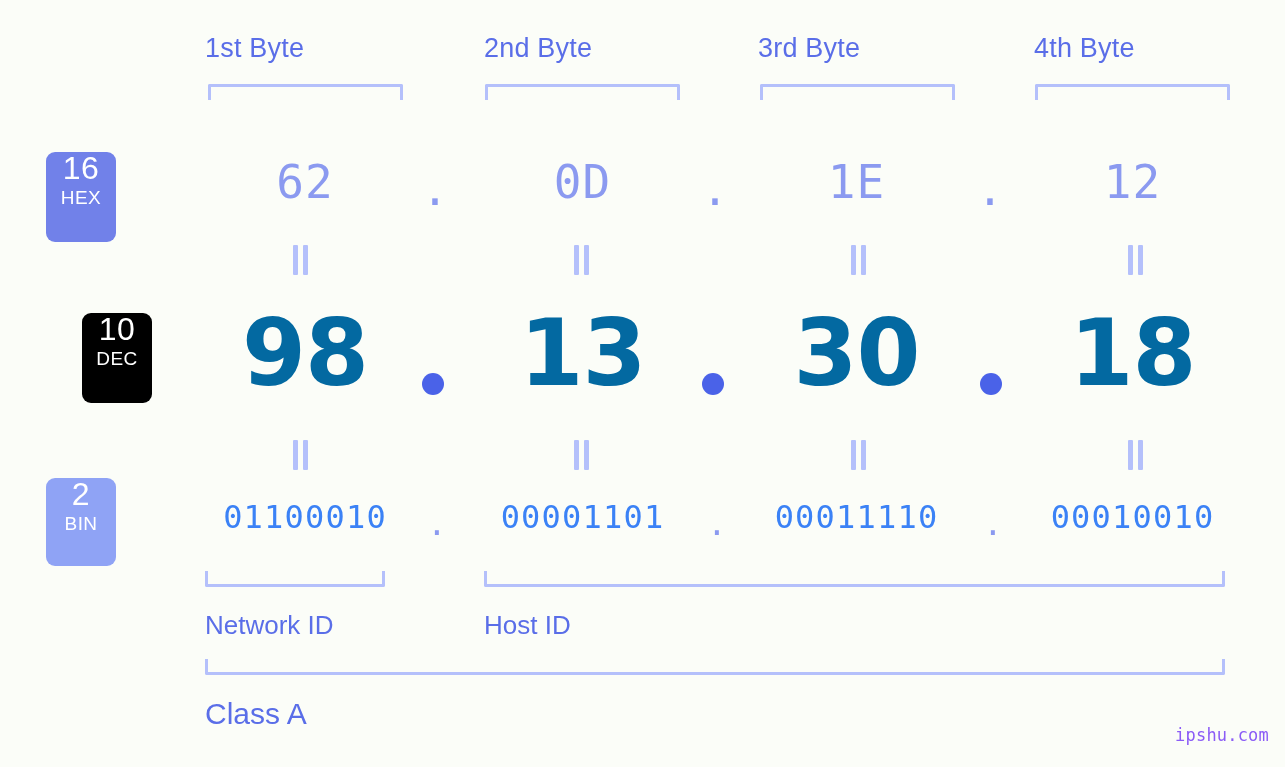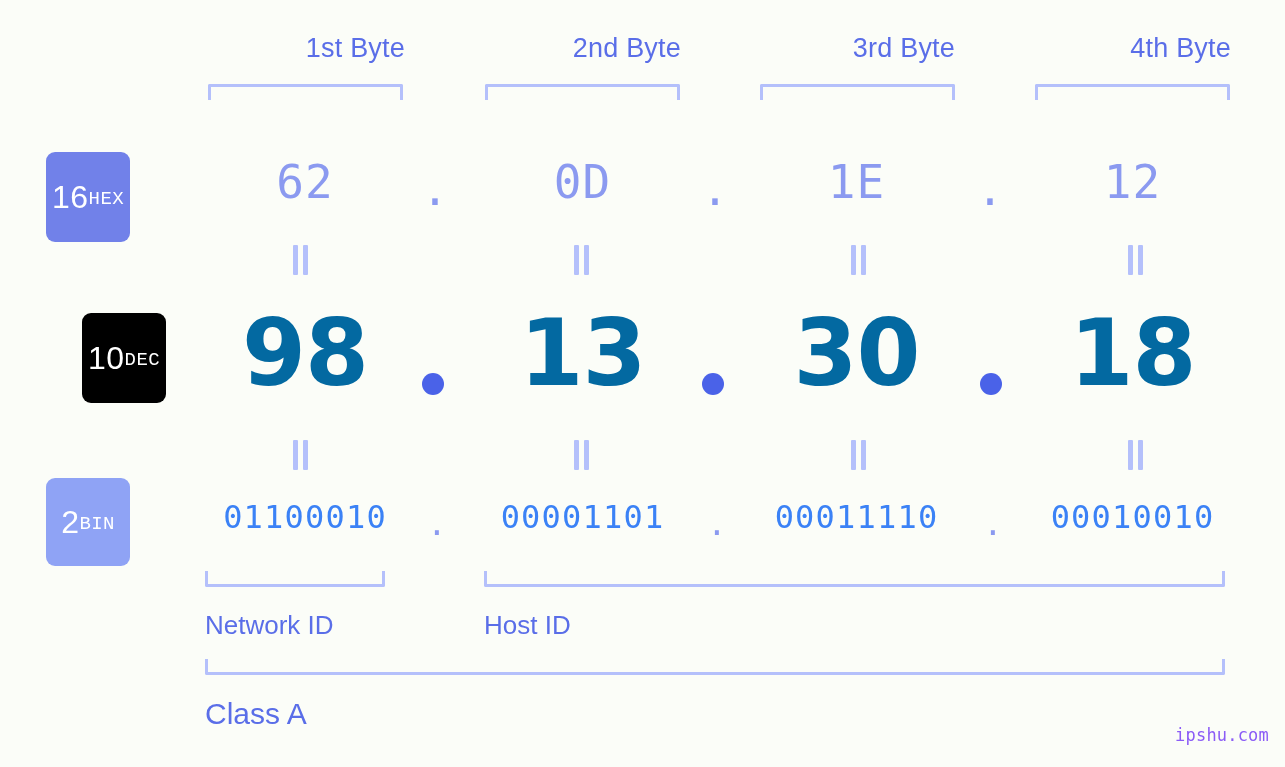--- a/index.html
+++ b/index.html
@@ -23,21 +23,21 @@
   
   .col-1 { left: 205px;  width: 200px; }
   .col-2 { left: 484px;  width: 197px; }
   .col-3 { left: 758px;  width: 197px; }
   .col-4 { left: 1034px; width: 197px; }
 
   
   .byte-label {
     position: absolute;
     top: 33px;
-    text-align: right;
+    text-align: left;
     font-size: 27px;
     color: #5a6ee8;
     letter-spacing: 0.2px;
     white-space: nowrap;
   }
 
   
   .bracket-top {
     position: absolute;
     top: 84px;
@@ -45,42 +45,41 @@
     border: 3px solid #b4c0fb;
     border-bottom: none;
     border-radius: 2px 2px 0 0;
     box-sizing: border-box;
   }
 
   
   .badge {
     position: absolute;
     left: 46px;
-    width: 84px;
+    width: 70px;
     border-radius: 9px;
     color: #ffffff;
     text-align: center;
     box-sizing: border-box;
     display: flex;
-    flex-direction: row;
+    flex-direction: column;
     align-items: center;
-    justify-content: center;
+    justify-content: flex-start;
     line-height: 1;
   }
   .badge .num {
     font-size: 32px;
     font-weight: 400;
     letter-spacing: 0.5px;
   }
   .badge .abbr {
     font-size: 19px;
     font-weight: 400;
     margin-top: 4px;
     letter-spacing: 0.4px;
-    font-family: Liberation Mono, monospace;
   }
   #badge-hex { top: 152px; height: 90px; background: #7181e9; }
   #badge-dec { top: 313px; height: 90px; background: #000000; margin-left: 36px; }
   #badge-bin { top: 478px; height: 88px; background: #8fa3f5; }
 
   
   .value-cell {
     position: absolute;
     text-align: center;
     white-space: nowrap;

